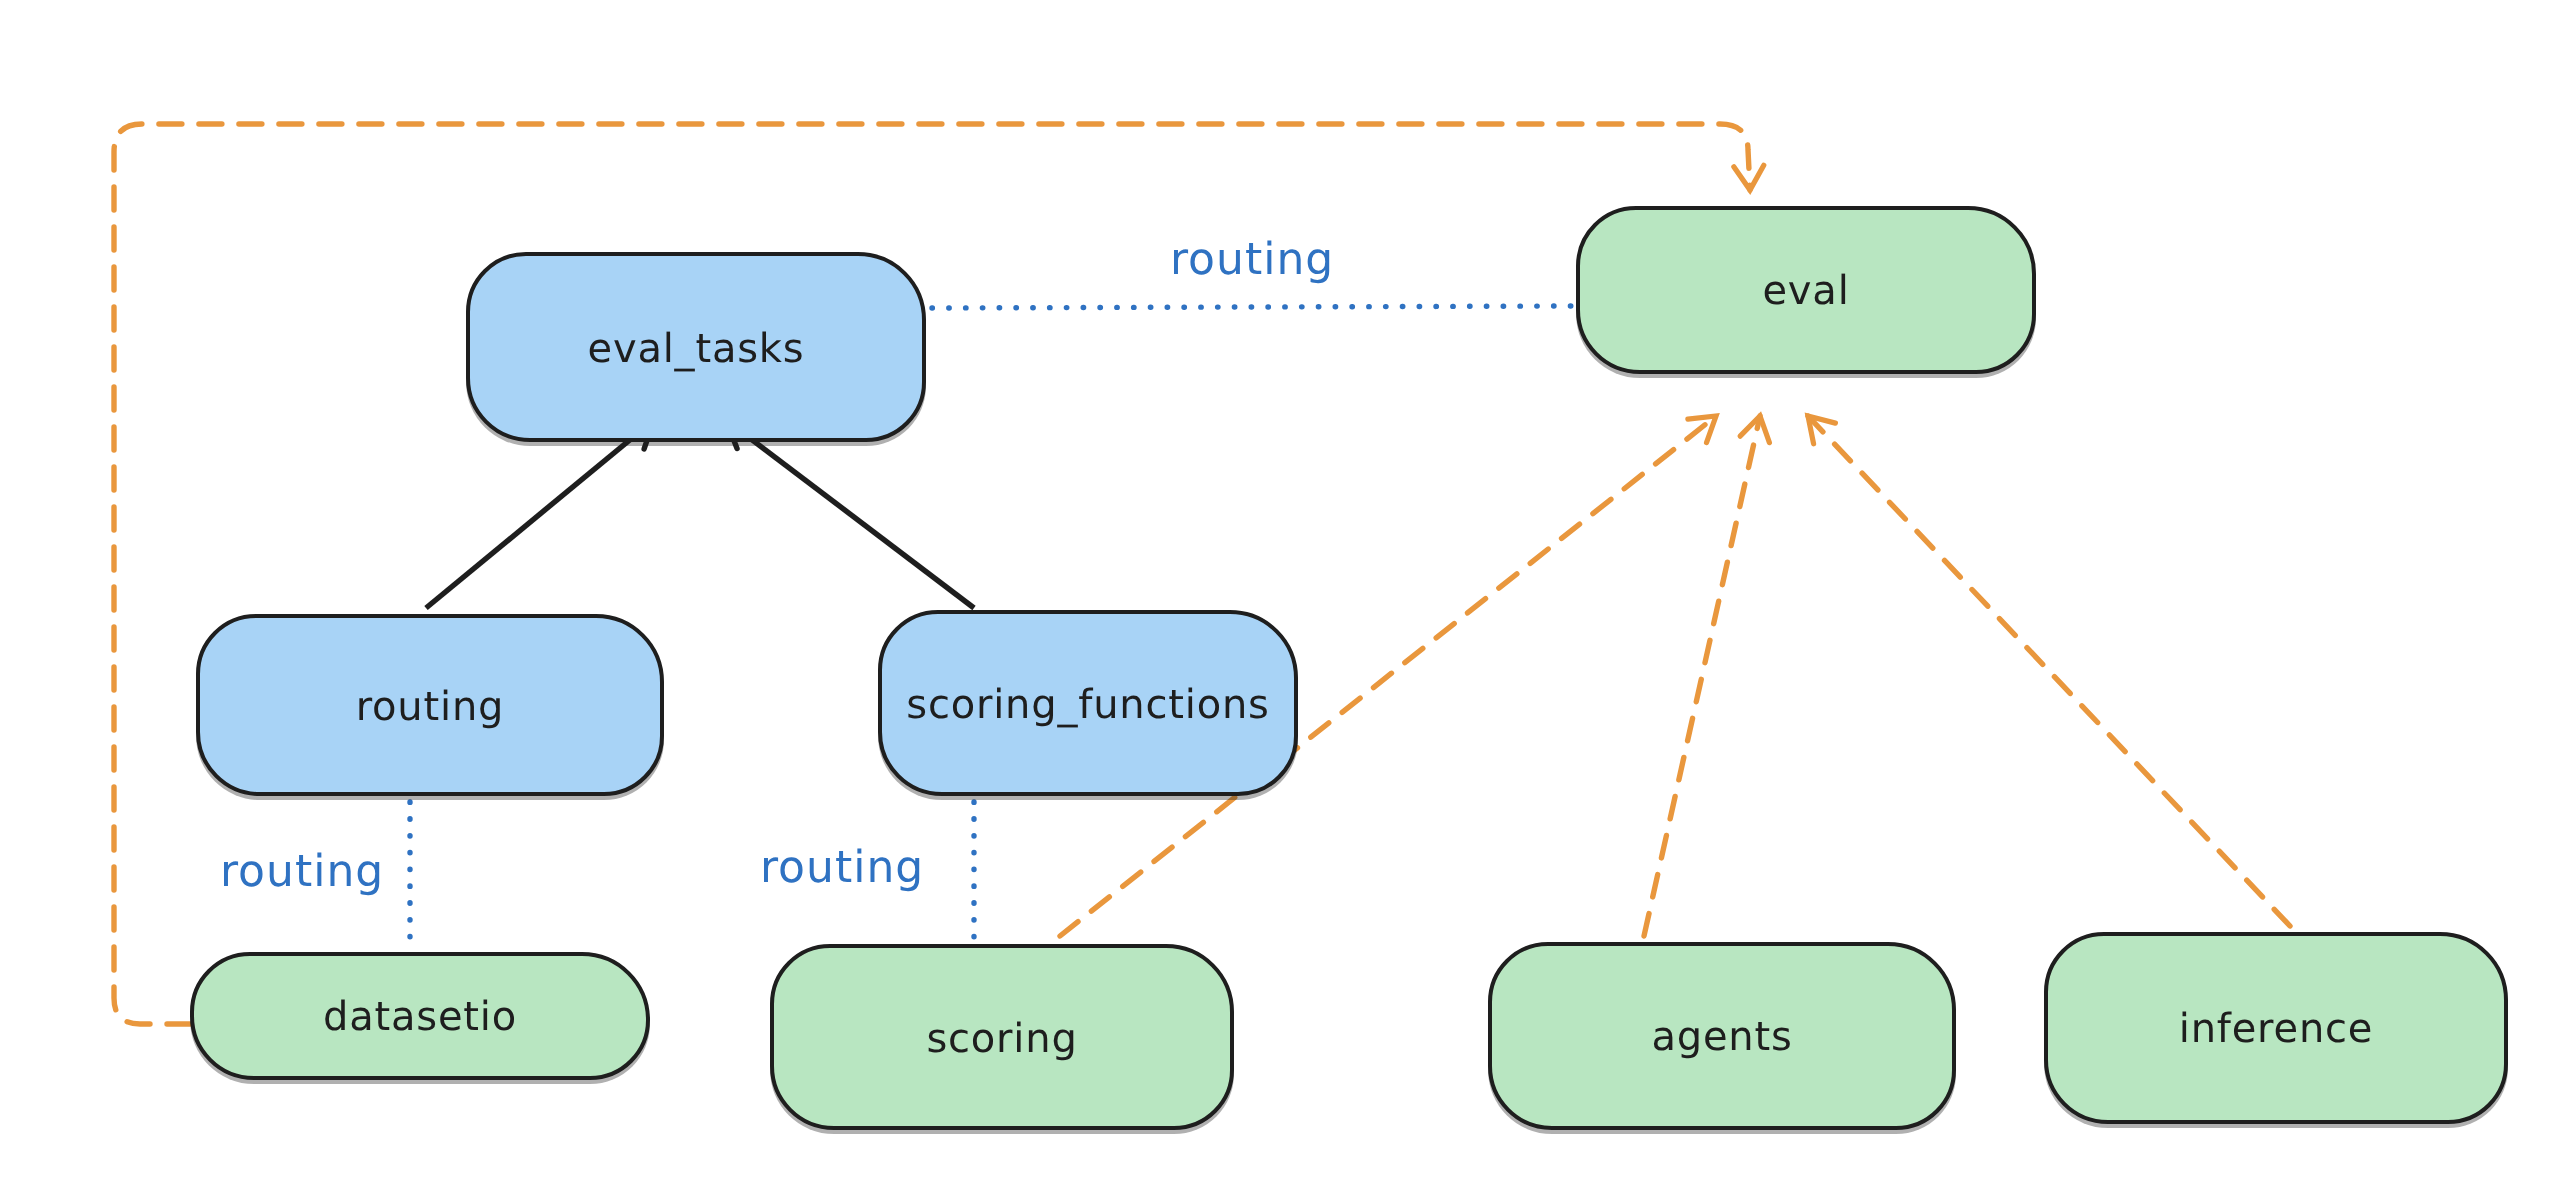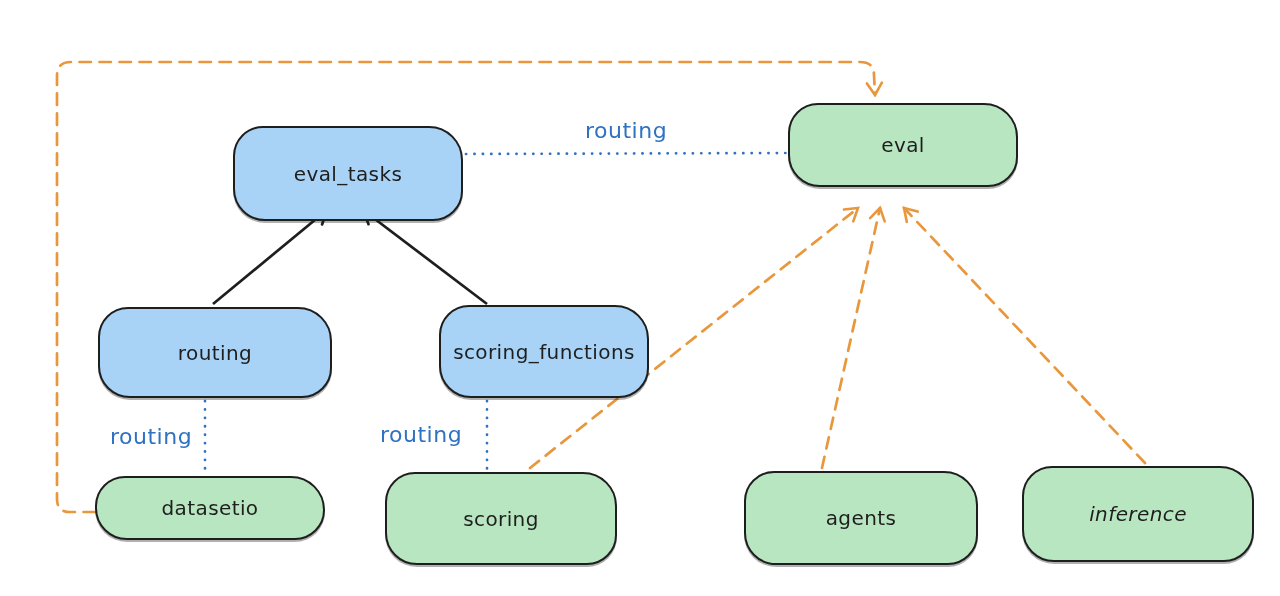--- a/index.html
+++ b/index.html
@@ -43,21 +43,21 @@
   .node.blue{background:var(--node-blue);}
   .node.green{background:var(--node-green);}
 
   .n-eval-tasks{left:233px; top:107px; width:230px; height:95px;margin-top:19px;}
   .n-eval{left:788px; top:103px; width:230px; height:84px;}
   .n-datasets{left:98px; top:307px; width:234px; height:91px;}
   .n-scoring-functions{left:400px; top:305px; width:210px; height:93px;margin-left:39px;}
   .n-datasetio{left:95px; top:476px; width:230px; height:64px;}
   .n-scoring{left:385px; top:472px; width:232px; height:93px;align-items:center;}
   .n-agents{left:708px; top:471px; width:234px; height:94px;margin-left:36px;}
-  .n-inference{left:1022px; top:466px; width:232px; height:96px;font-style:italic;}
+  .n-inference{left:1022px; top:466px; width:232px; height:96px;}
 
   .edge-label{
     position:absolute;
     color:var(--routing-blue);
     font-size:22px;
     font-weight:400;
     letter-spacing:0.5px;
   }
   .lbl-top{left:585px; top:118px;}
   .lbl-left{left:110px; top:424px;}

